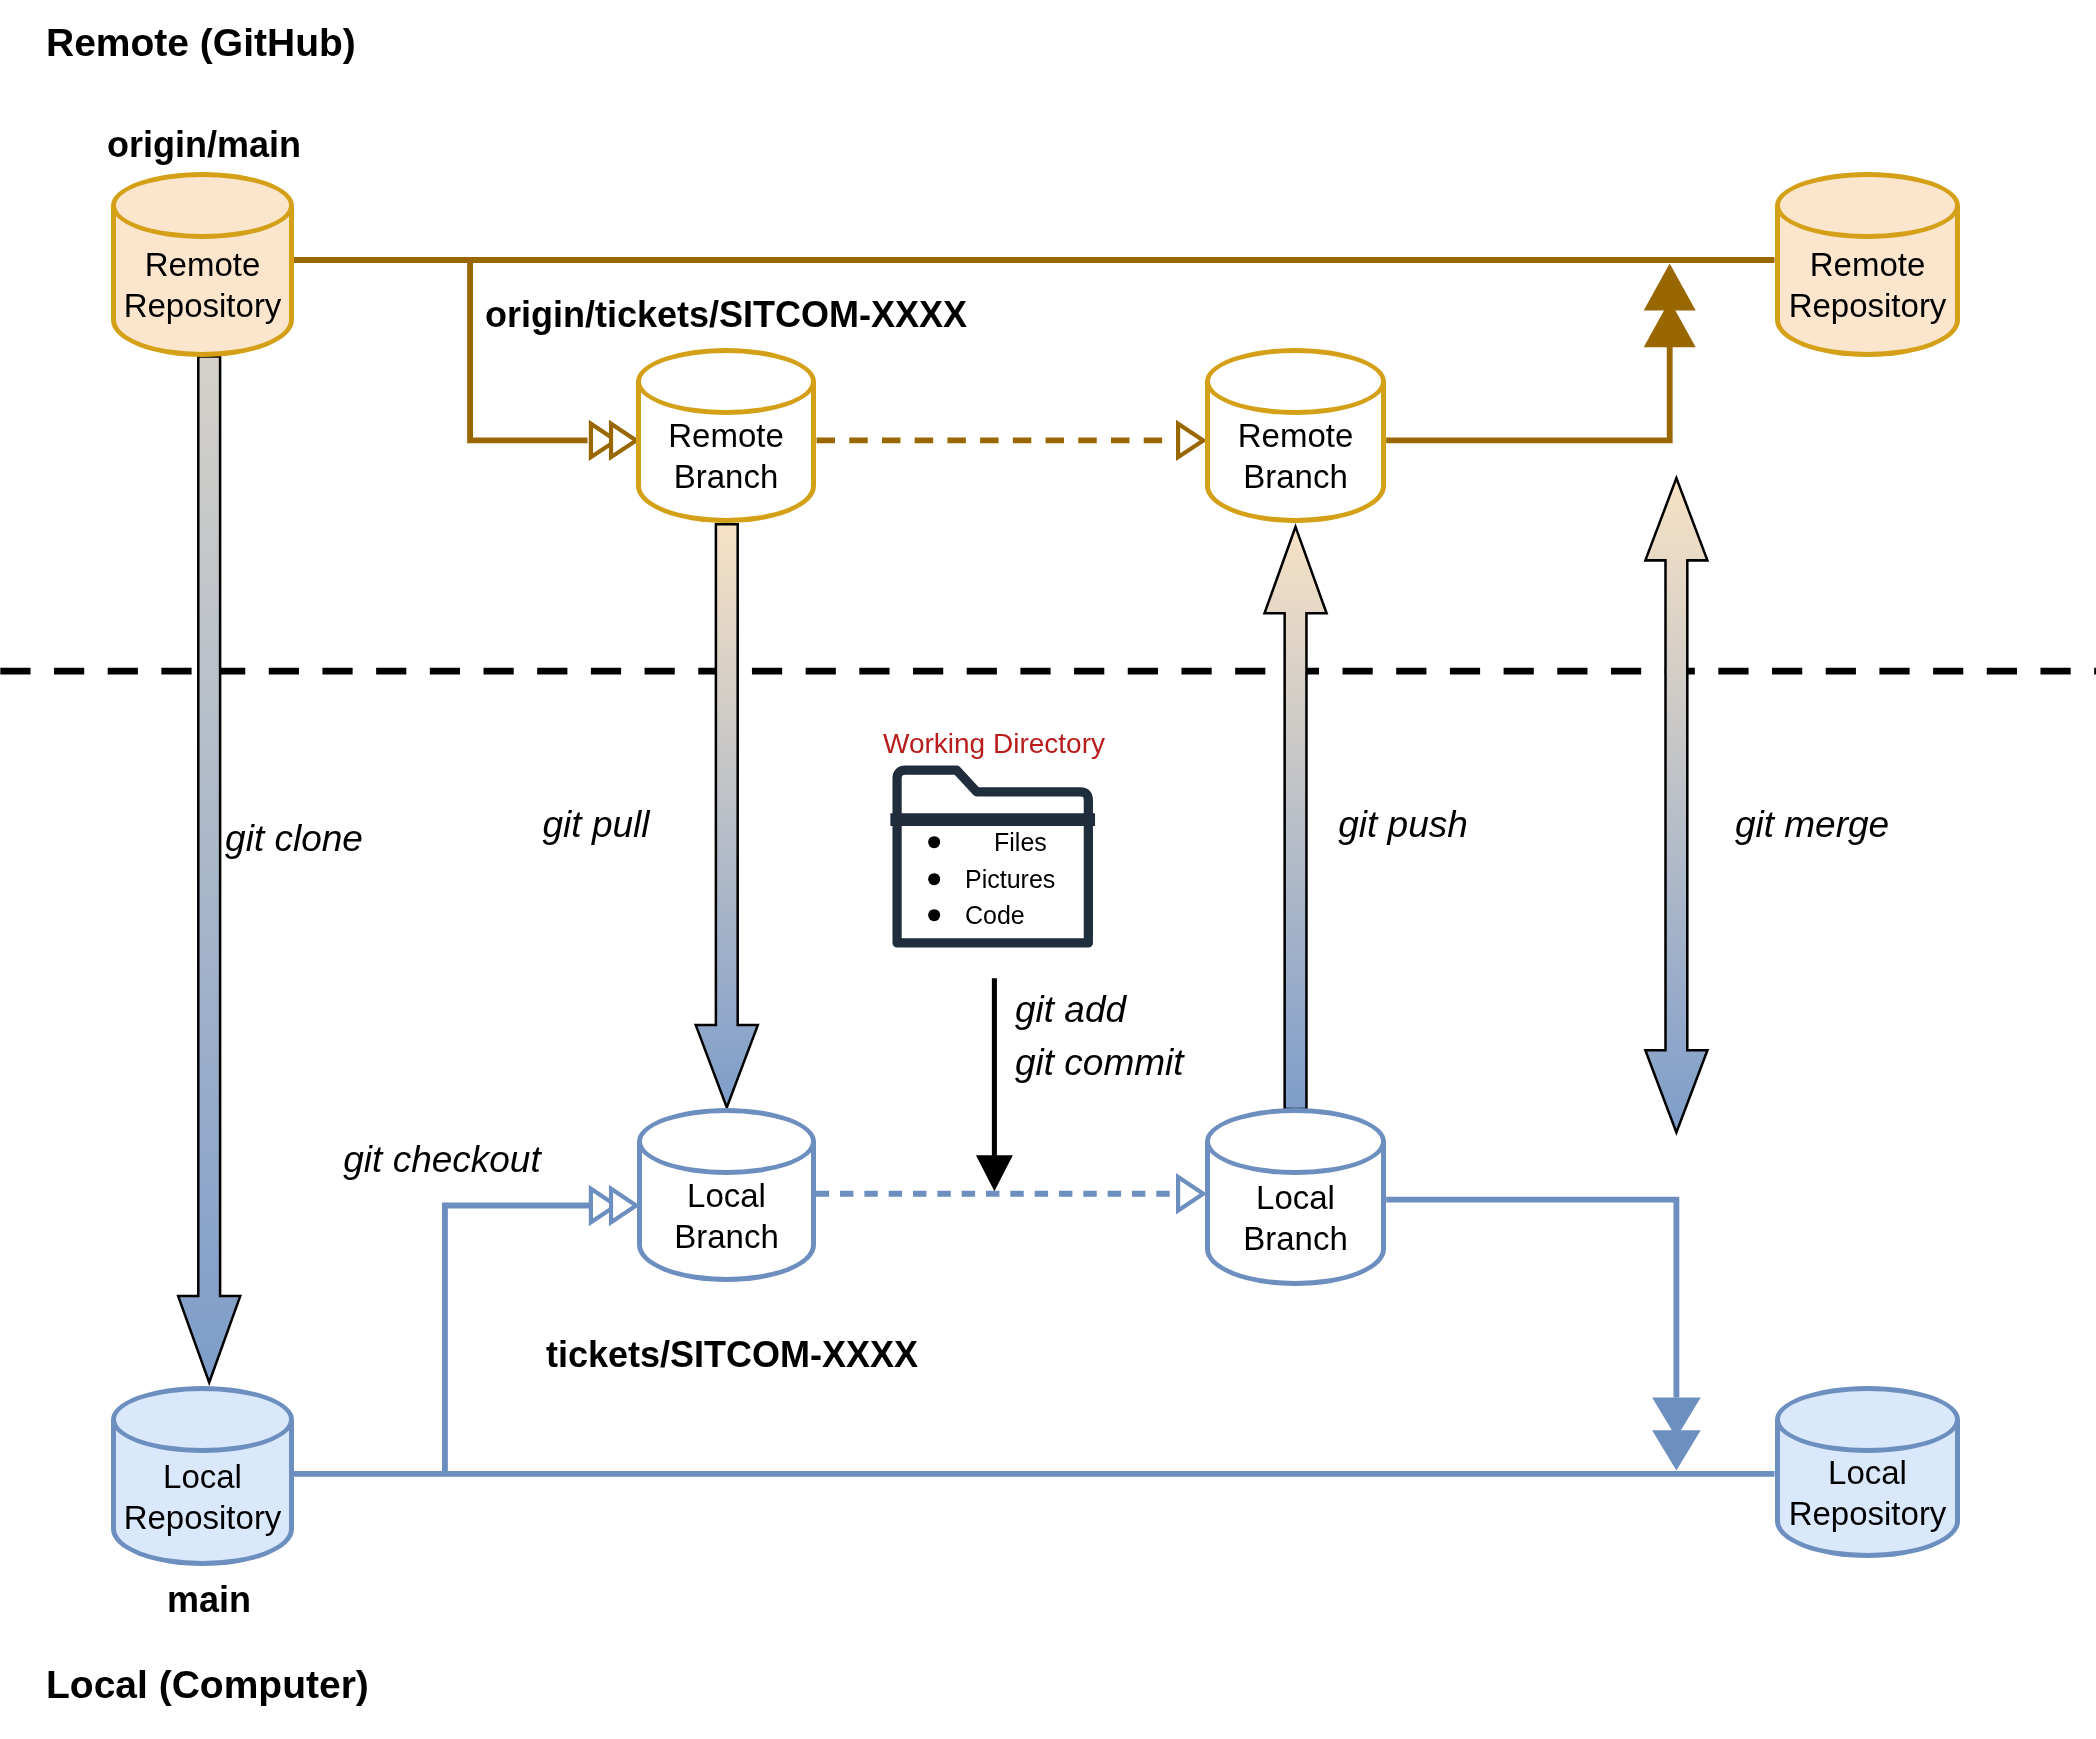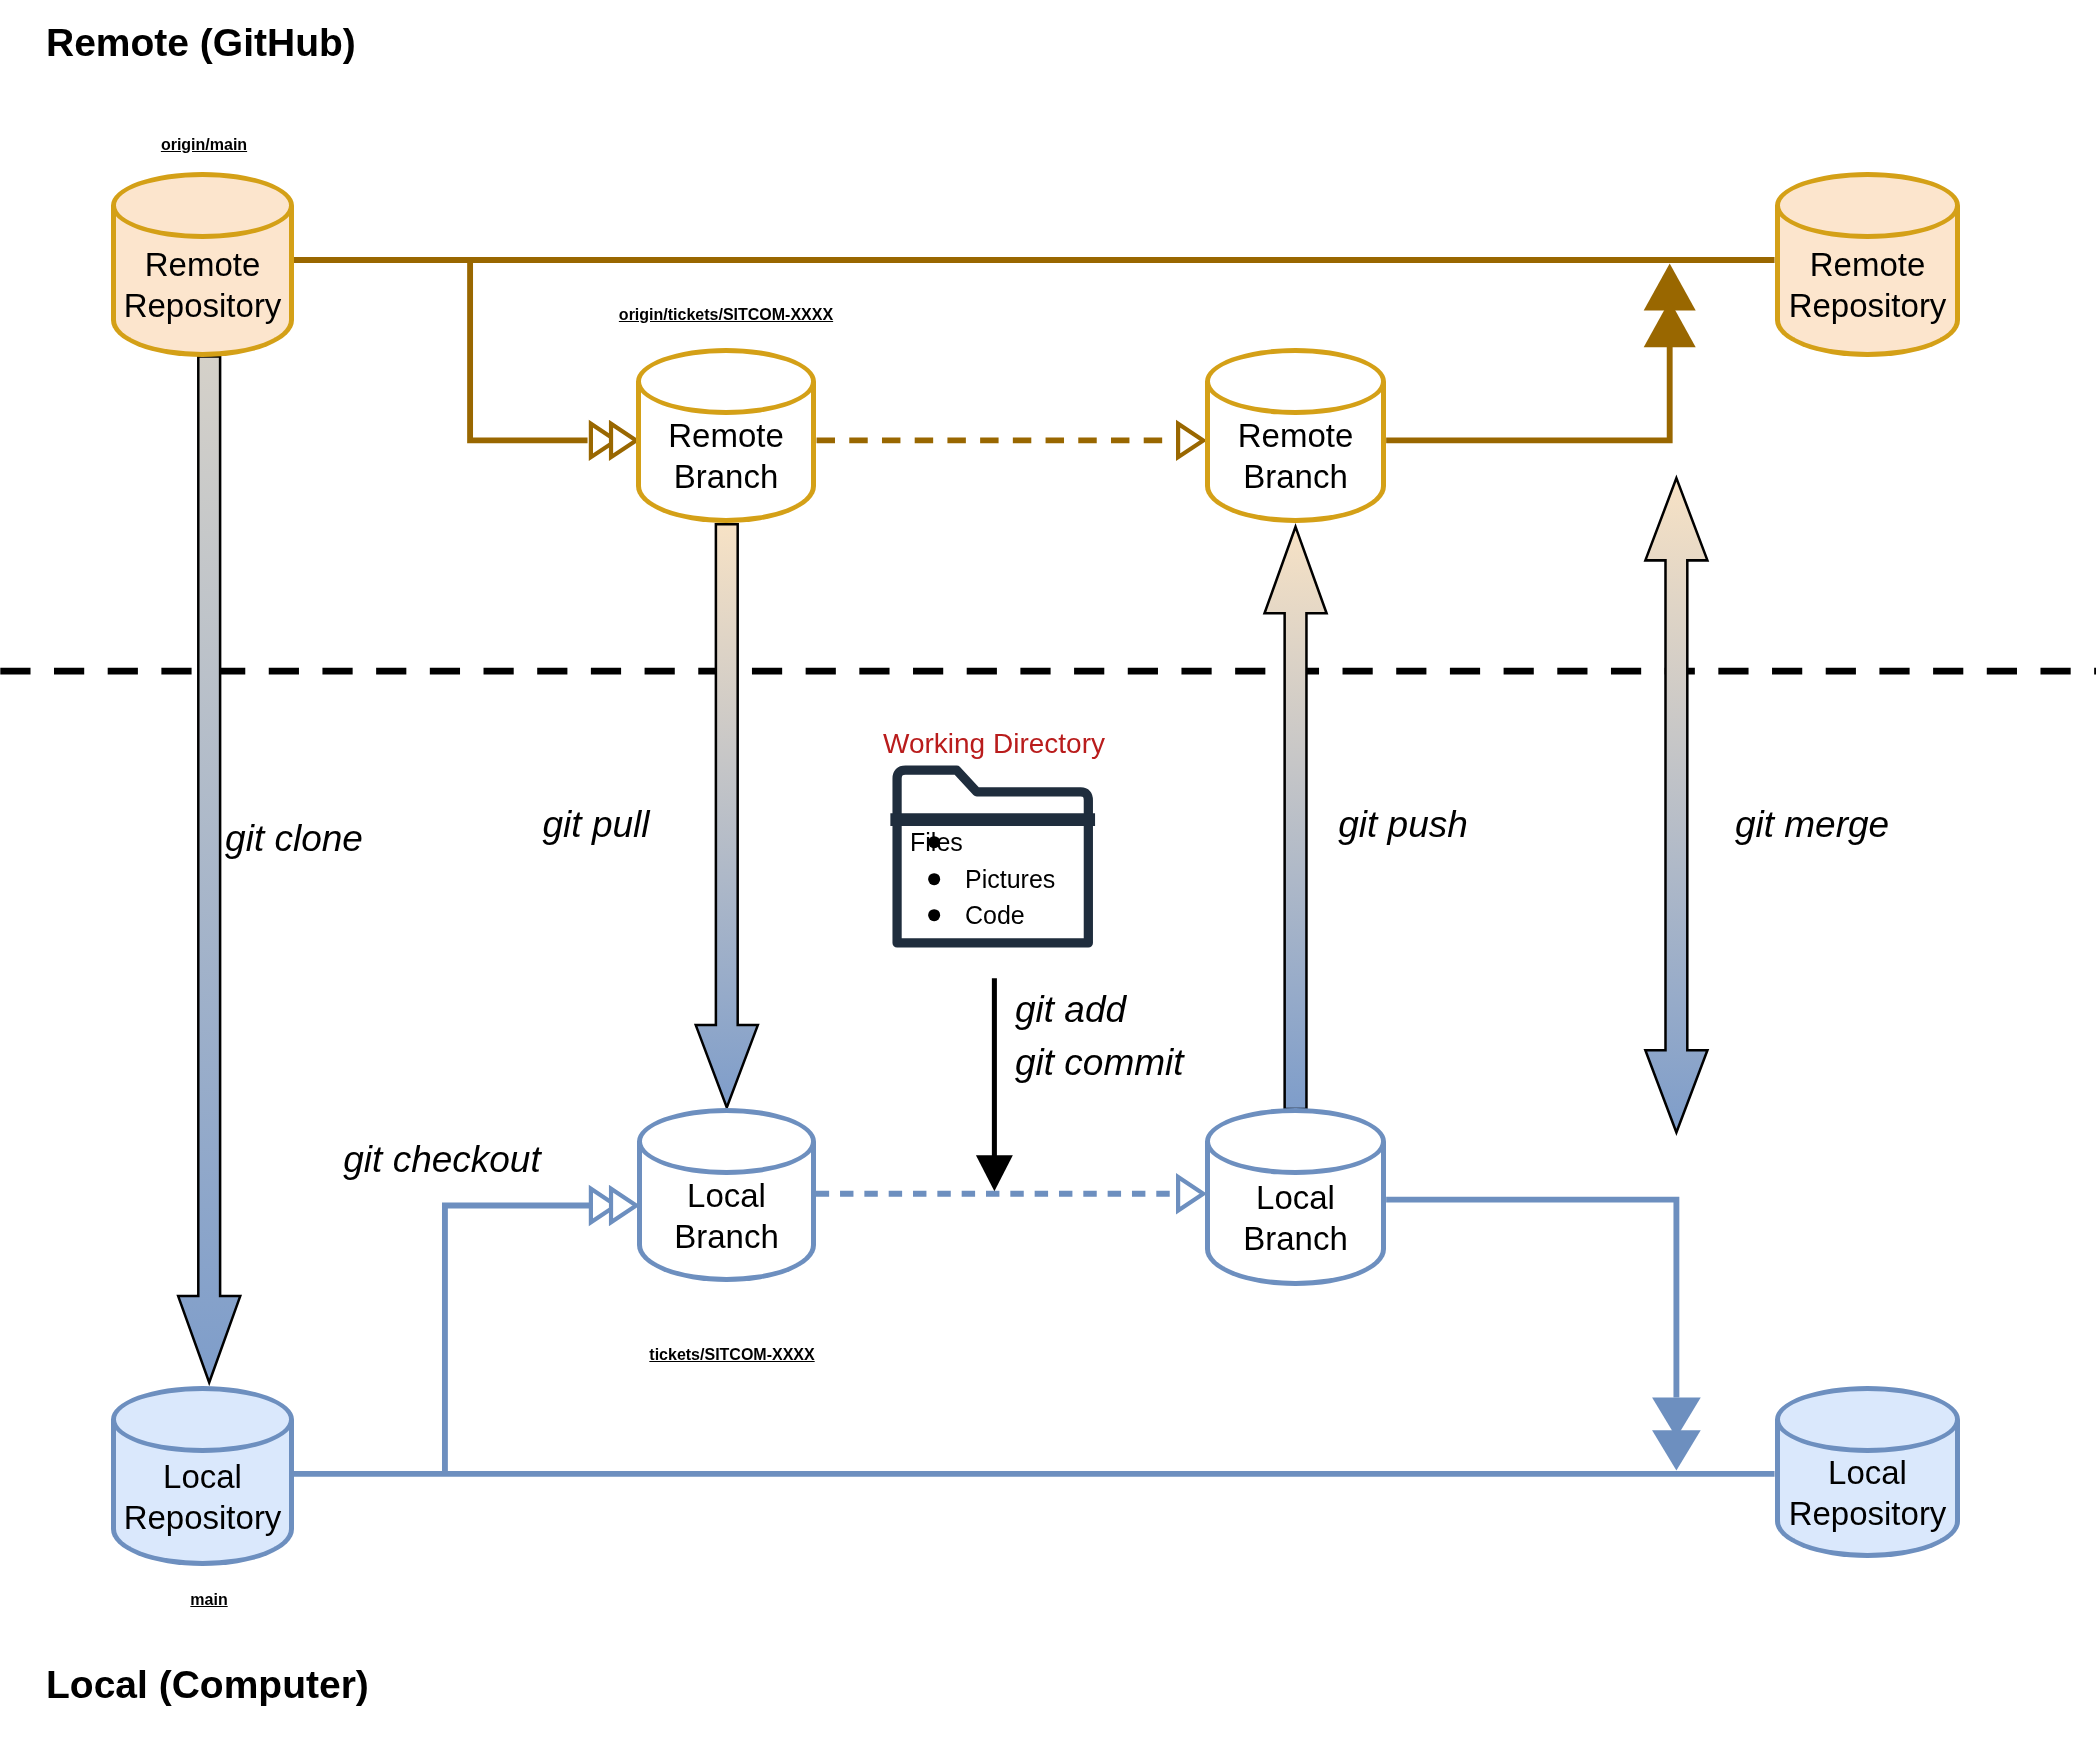--- a/index.html
+++ b/index.html
@@ -19,21 +19,21 @@
             display:flex;align-items:center;justify-content:center;text-align:center;
             font-size:33px;line-height:1.25;padding:0 23.5px;}
   .cyl-orange{--fill:#FCE5CD;--stroke:#D4A017;}
   .cyl-white-gold{--fill:#FFFFFF;--stroke:#D4A017;}
   .cyl-blue{--fill:#DAE8FC;--stroke:#6D8FBF;}
   .cyl-white-blue{--fill:#FFFFFF;--stroke:#6D8FBF;}
 
   
   .txt{position:absolute;z-index:5;white-space:nowrap;}
   .title{font-size:39px;font-weight:bold;}
-  .tag{font-size:16px;font-weight:bold;transform:translate(-50%,-50%);text-decoration:underline;}
+  .tag{font-size:36px;font-weight:bold;transform:translate(-50%,-50%);}
   .cmd{font-size:37px;font-style:italic;transform:translate(-50%,-50%);}
   .cmd-left{font-size:37px;font-style:italic;transform:translate(0,-50%);}
   .wd-title{font-size:28px;color:#b91c1c;transform:translate(-50%,-50%);}
   .wd-item{font-size:25px;transform:translate(0,-50%);}
   .bullet{position:absolute;width:11.7px;height:11.7px;border-radius:50%;background:#000;
           transform:translate(-50%,-50%);z-index:5;}
 </style>
 </head>
 <body>
 
@@ -162,18 +162,18 @@
   <div class="txt cmd" style="left:1403px;top:825px;">git push</div>
   <div class="txt cmd" style="left:1812px;top:825px;">git merge</div>
   <div class="txt cmd" style="left:442px;top:1160px;">git checkout</div>
   <div class="txt cmd-left" style="left:1015px;top:1010px;">git add</div>
   <div class="txt cmd-left" style="left:1015px;top:1063px;">git commit</div>
 
   <div class="txt wd-title" style="left:994px;top:744px;">Working Directory</div>
   <span class="bullet" style="left:934px;top:842px;"></span>
   <span class="bullet" style="left:934px;top:879px;"></span>
   <span class="bullet" style="left:934px;top:915px;"></span>
-  <div class="txt wd-item" style="left:910px;top:842px;">Files</div>
+  <div class="txt wd-item" style="left:994px;top:842px;">Files</div>
   <div class="txt wd-item" style="left:965px;top:879px;">Pictures</div>
   <div class="txt wd-item" style="left:965px;top:915px;">Code</div>
 
 </div>
 
 
 </body></html>

